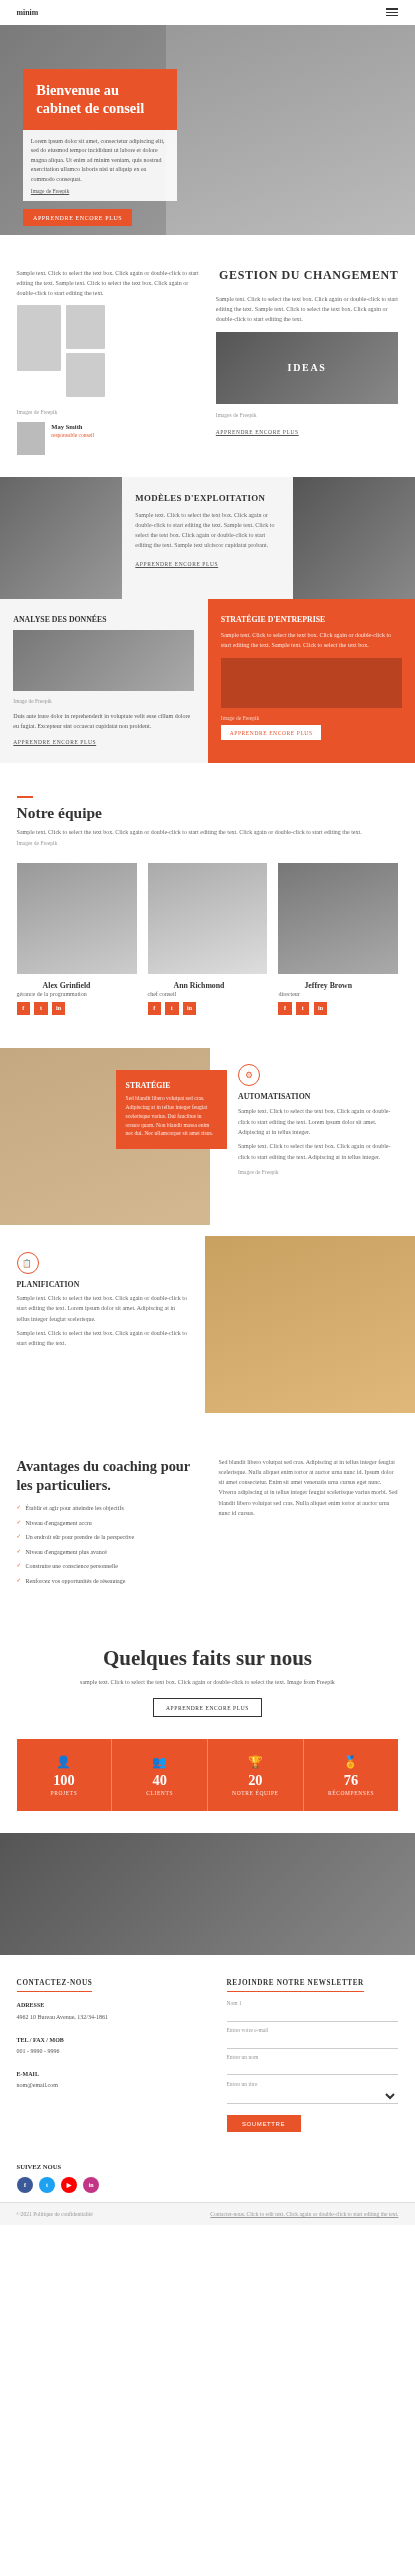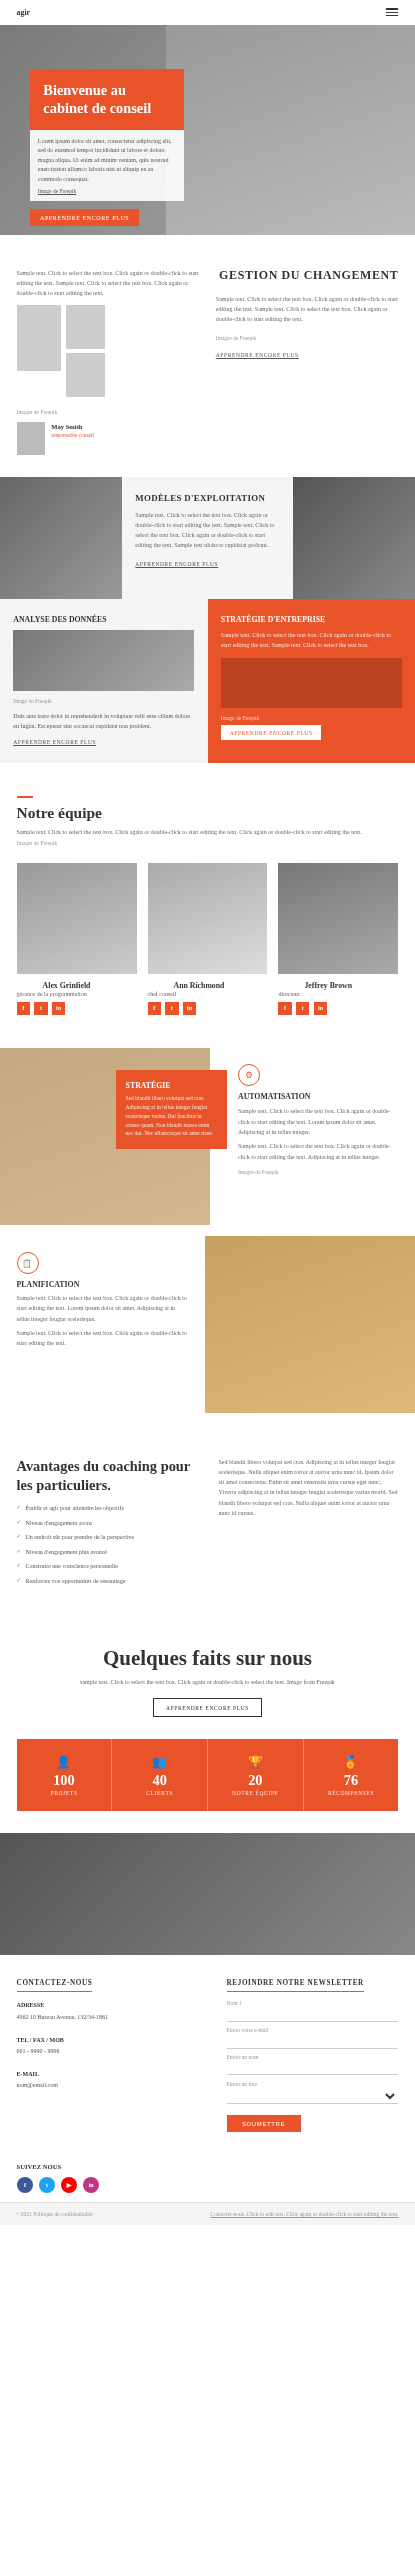--- a/index.html
+++ b/index.html
@@ -8,21 +8,21 @@
     
     .navbar { display: flex; justify-content: space-between; align-items: center; padding: 7.8px 16.6px; background: #fff; }
     .logo { font-size: 7.8px; font-weight: bold; color: #333; }
     .hamburger { display: flex; flex-direction: column; gap: 2.2px; cursor: pointer; }
     .hamburger span { width: 12px; height: 1.1px; background: #333; display: block; }
 
     
     .hero { position: relative; height: 210px; background: #888; overflow: hidden; }
     .hero-bg { width: 100%; height: 100%; background: linear-gradient(135deg, #7a7a7a 0%, #aaa 100%); position: absolute; top: 0; left: 0; }
     .hero-img-placeholder { position: absolute; right: 0; top: 0; width: 60%; height: 100%; background: linear-gradient(160deg, #999 0%, #bbb 100%); }
-    .hero-content { position: absolute; left: 18px; top: 44px; max-width: 166px; padding-left: 12px; }
+    .hero-content { position: absolute; left: 11px; top: 44px; max-width: 166px; padding-left: 12px; }
     .hero-box { background: #e8532a; padding: 12px 13.3px; }
     .hero-box h1 { color: #fff; font-size: 14.4px; line-height: 1.3; font-family: Georgia, serif; }
     .hero-text { background: rgba(255,255,255,0.9); padding: 6.6px 7.8px; margin-top: 0; }
     .hero-text p { font-size: 6px; color: #555; line-height: 1.6; }
     .hero-link { display: inline-block; font-size: 5.5px; color: #555; text-decoration: underline; margin-top: 3.3px; }
     .hero-btn { display: inline-block; margin-top: 7.8px; background: #e8532a; color: #fff; padding: 5.5px 10px; font-size: 6px; letter-spacing: 0.6px; text-transform: uppercase; cursor: pointer; }
 
     
     .section-gestion { padding: 33px 16.6px 22px; display: flex; gap: 16.6px; }
     .gestion-left { flex: 1; }
@@ -159,21 +159,21 @@
     .footer-copy { font-size: 5.5px; color: #999; }
     .footer-link { font-size: 5.5px; color: #999; text-decoration: underline; cursor: pointer; }
 
     
     .orange-line { width: 16.6px; height: 1.7px; background: #e8532a; margin-bottom: 6.6px; }
   </style>
 </head>
 <body>
 
 <nav class="navbar">
-  <span class="logo">agir</span>
+  <span class="logo">minim</span>
   <div class="hamburger">
     <span></span>
       <span></span>
       <span></span>
   </div>
 </nav>
 
 <section class="hero">
   <div class="hero-bg"></div>
   <div class="hero-img-placeholder"></div>
@@ -204,20 +204,23 @@
       <div class="person-photo"></div>
       <div class="person-info">
         <div class="person-name">May Smith</div>
         <div class="person-title">responsable conseil</div>
       </div>
     </div>
   </div>
   <div class="gestion-right">
     <h2 class="section-title">GESTION DU CHANGEMENT</h2>
     <p class="gestion-right-text">Sample text. Click to select the text box. Click again or double-click to start editing the text. Sample text. Click to select the text box. Click again or double-click to start editing the text.</p>
+    <div class="ideas-img">
+      <span class="ideas-label">IDEAS</span>
+    </div>
     <span class="img-caption">Images de Freepik</span>
     <div style="margin-top:6.6px;">
       <span class="learn-more">APPRENDRE ENCORE PLUS</span>
     </div>
   </div>
 </section>
 
 <section class="section-models">
   <div class="models-row">
     <div class="models-left-img"></div>

